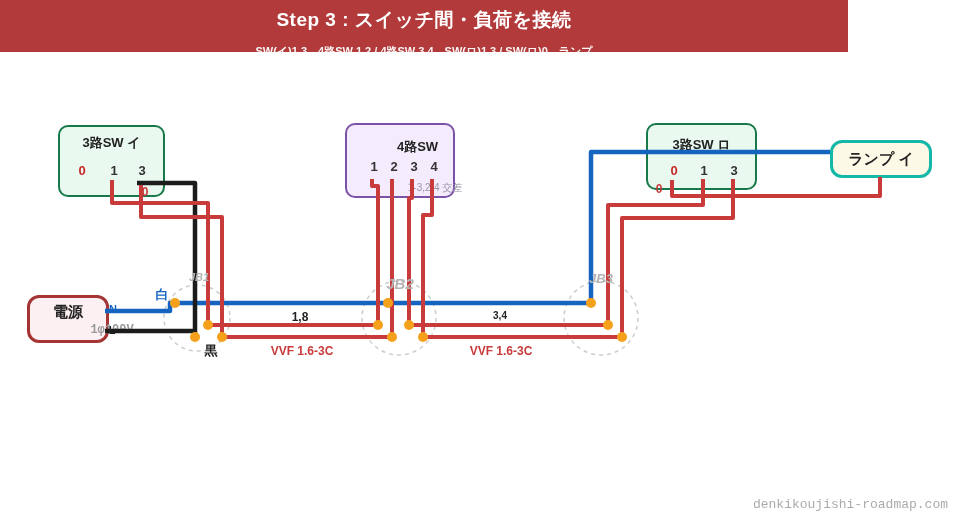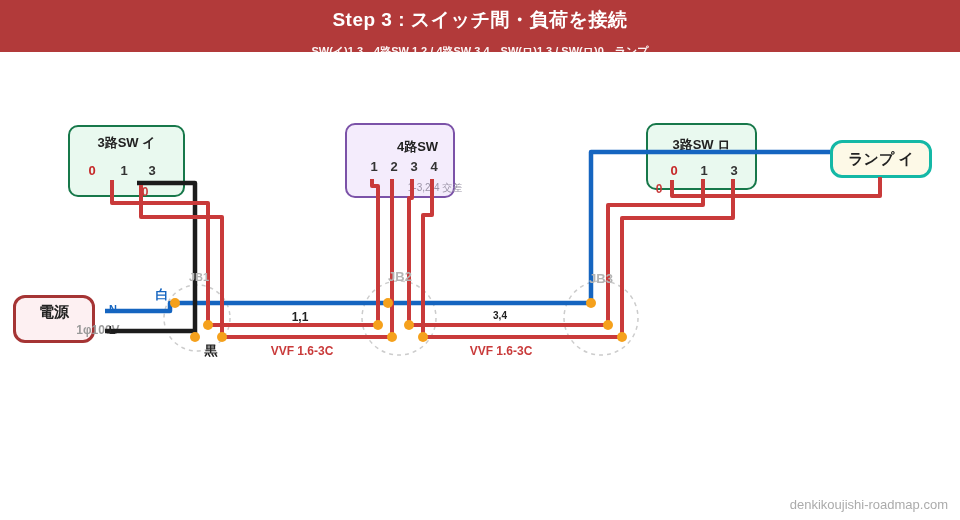--- a/index.html
+++ b/index.html
@@ -1,52 +1,52 @@
 <!DOCTYPE html>
 <html><head>
 <meta charset="utf-8">
 <style>
   html,body{margin:0;padding:0;background:#ffffff;}
   .stage{position:relative;width:960px;height:520px;overflow:hidden;
          font-family:"Liberation Sans","DejaVu Sans",sans-serif;background:#ffffff;}
   
-  .hdr{position:absolute;left:0;top:0;width:960px;height:52px;background:#b23a3a;color:#fff;text-align:center;z-index:4;}
+  .hdr{position:absolute;left:0;top:0;width:848px;height:52px;background:#b23a3a;color:#fff;text-align:center;z-index:4;}
   .hdr .h-title{font-size:19px;font-weight:bold;margin-top:7px;letter-spacing:.5px;}
   .hdr .h-sub{font-size:11px;font-weight:bold;margin-top:11px;opacity:.95;}
   
   .box{position:absolute;box-sizing:border-box;border-radius:10px;z-index:1;}
   .box .b-title{text-align:center;font-weight:bold;font-size:13px;color:#222;}
   .term{position:absolute;width:16px;text-align:center;font-weight:bold;font-size:13px;color:#333;}
   .term.red{color:#c62828;}
   .box-green{background:#e9f9ef;border:2.5px solid #17784a;}
   .box-purple{background:#f4ecfc;border:2.5px solid #7b52a8;padding-left:35px;}
   .box-power{background:#fdf0f2;border:3px solid #a53434;border-radius:12px;}
   .box-lamp{background:#fdf9e7;border:3px solid #14b8a6;border-radius:12px;}
   .b-note{position:absolute;width:100%;text-align:center;font-size:10px;color:#9a93a6;}
   
   svg.wires{position:absolute;left:0;top:0;z-index:2;pointer-events:none;}
   
   .lbl{position:absolute;z-index:3;font-weight:bold;white-space:nowrap;transform:translateX(-50%);}
   .lbl-blue{color:#1565c0;}
   .lbl-dark{color:#222;}
   .lbl-red{color:#c93a3a;}
-  .lbl-grey{color:#b4b4b4;font-weight:bold;}
-  .watermark{position:absolute;right:12px;bottom:8px;z-index:3;color:#ababab;font-size:13px;}
+  .lbl-grey{color:#b4b4b4;font-weight:bold;font-style:italic;}
+  .watermark{position:absolute;right:12px;bottom:8px;z-index:3;color:#ababab;font-size:13px;font-family:Liberation Mono, monospace;}
 </style>
 </head>
 <body>
 
 <div class="stage">
 
   <div class="hdr" style="background: rgb(178, 58, 58);">
     <div class="h-title">Step 3 : スイッチ間・負荷を接続</div>
     <div class="h-sub">SW(イ)1,3→4路SW 1,2 / 4路SW 3,4→SW(ロ)1,3 / SW(ロ)0→ランプ</div>
   </div>
 
-  <div class="box box-green" style="left:68px;top:125px;width:117px;height:72px;">
+  <div class="box box-green" style="left:58px;top:125px;width:107px;height:72px;">
     <div class="b-title" style="margin-top:7px;">3路SW イ</div>
     <span class="term red" style="left:14px;top:36px;">0</span>
     <span class="term" style="left:46px;top:36px;">1</span>
     <span class="term" style="left:74px;top:36px;">3</span>
   </div>
 
   <div class="box box-purple" style="left:345px;top:123px;width:110px;height:75px;">
     <div class="b-title" style="margin-top:13px;">4路SW</div>
     <span class="term" style="left:19px;top:34px;">1</span>
     <span class="term" style="left:39px;top:34px;">2</span>
@@ -59,21 +59,21 @@
     <div class="b-title" style="margin-top:11px;">3路SW ロ</div>
     <span class="term red" style="left:18px;top:38px;">0</span>
     <span class="term" style="left:48px;top:38px;">1</span>
     <span class="term" style="left:78px;top:38px;">3</span>
   </div>
 
   <div class="box box-lamp" style="left:830px;top:140px;width:102px;height:38px;">
     <div class="b-title" style="line-height:32px;font-size:15px;">ランプ イ</div>
   </div>
 
-  <div class="box box-power" style="left:13px;top:295px;width:82px;height:48px;">
+  <div class="box box-power" style="left:27px;top:295px;width:82px;height:48px;font-family:Liberation Mono, monospace;">
     <div class="b-title" style="margin-top:5px;font-size:15px;">電源</div>
     <div class="b-note" style="top:25px;font-size:12px;color:#9a9a9a;font-weight:bold;margin-left:44px;">1φ100V</div>
   </div>
 
   <svg class="wires" width="960" height="520" viewBox="0 0 960 520">
 
     <circle cx="197" cy="318" r="33" fill="none" stroke-width="1.5" stroke-dasharray="4 4" stroke="#cccccc"></circle>
     <circle cx="399" cy="318" r="37" fill="none" stroke-width="1.5" stroke-dasharray="4 4" stroke="#cccccc"></circle>
     <circle cx="601" cy="318" r="37" fill="none" stroke-width="1.5" stroke-dasharray="4 4" stroke="#cccccc"></circle>
 
@@ -111,24 +111,24 @@
     <circle cx="608" cy="325" r="5" fill="#f5a11c"></circle>
     <circle cx="622" cy="337" r="5" fill="#f5a11c"></circle>
   </svg>
 
   <span class="lbl lbl-blue" style="left:162px;top:286px;font-size:13px;">白</span>
   <span class="lbl lbl-blue" style="left:113px;top:303px;font-size:11px;">N</span>
   <span class="lbl lbl-dark" style="left:112px;top:324px;font-size:11px;">L</span>
   <span class="lbl lbl-dark" style="left:211px;top:342px;font-size:13px;">黒</span>
 
   <span class="lbl lbl-grey" style="left:199px;top:271px;font-size:11px;">JB1</span>
-  <span class="lbl lbl-grey" style="left:400px;top:269px;font-size:13px;">JB2</span>
+  <span class="lbl lbl-grey" style="left:400px;top:275px;font-size:15px;">JB2</span>
   <span class="lbl lbl-grey" style="left:601px;top:271px;font-size:13px;">JB3</span>
 
-  <span class="lbl lbl-dark" style="left:300px;top:310px;font-size:12px;">1,1</span>
+  <span class="lbl lbl-dark" style="left:300px;top:310px;font-size:12px;">1,8</span>
   <span class="lbl lbl-dark" style="left:500px;top:310px;font-size:10px;">3,4</span>
   <span class="lbl lbl-red" style="left:302px;top:344px;font-size:12px;">VVF 1.6-3C</span>
   <span class="lbl lbl-red" style="left:501px;top:344px;font-size:12px;">VVF 1.6-3C</span>
 
   <span class="lbl lbl-red" style="left:145px;top:185px;font-size:12px;">0</span>
   <span class="lbl lbl-red" style="left:659px;top:182px;font-size:12px;">0</span>
 
   <div class="watermark">denkikoujishi-roadmap.com</div>
 </div>
 

